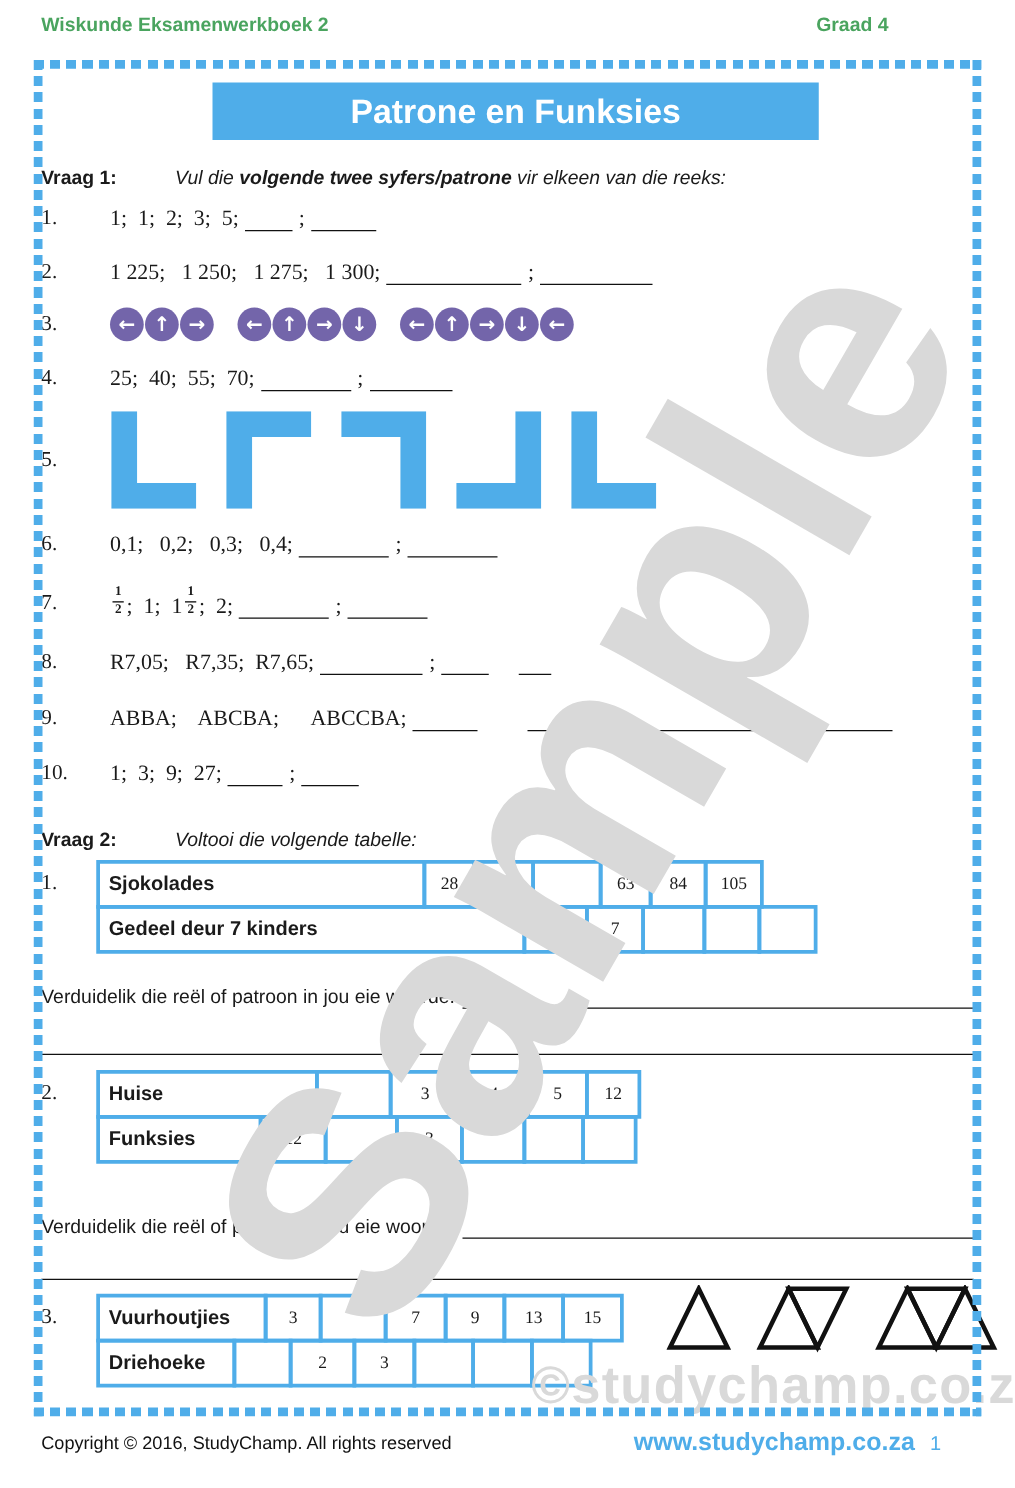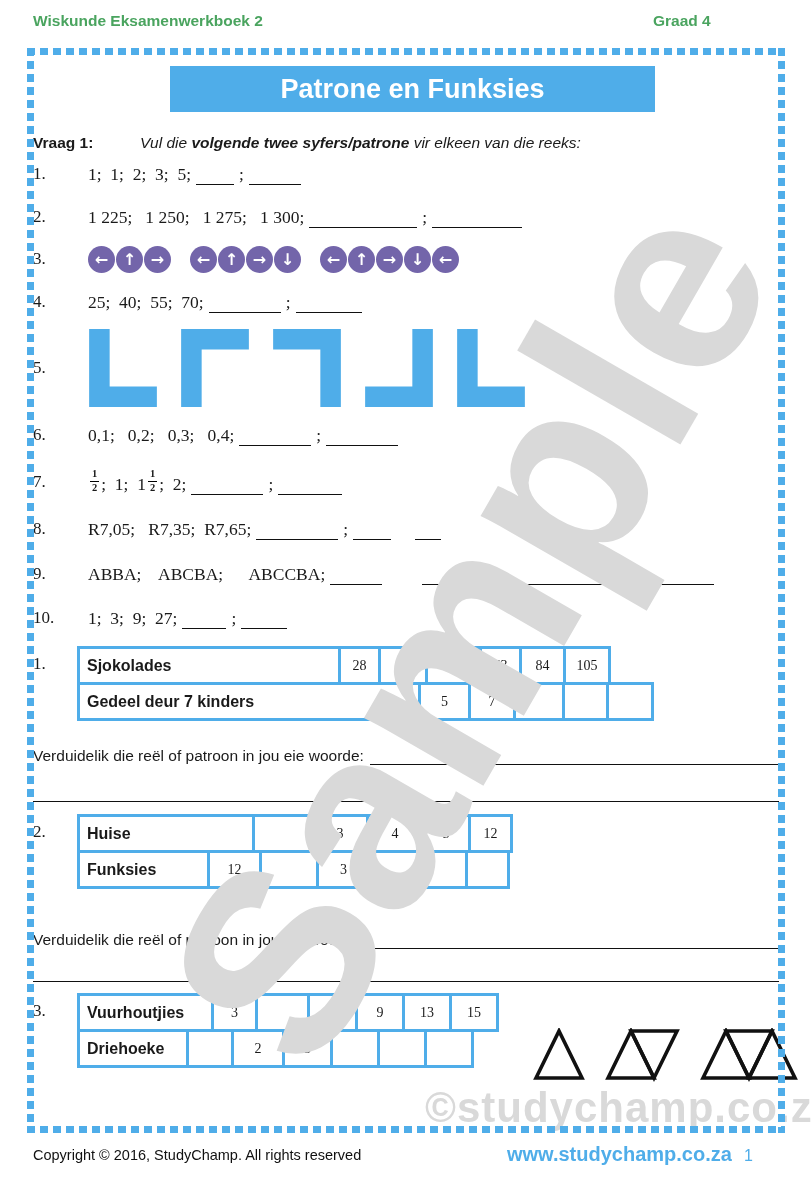--- a/index.html
+++ b/index.html
@@ -229,20 +229,24 @@
         <span class="q-num">10.</span>
         <span class="q-body">
           <span class="seg">1;  3;  9;  27;</span>
           <span class="blank" style="width: 44px;"></span>
           <span class="seg">;</span>
           <span class="blank" style="width: 46px;"></span>
         </span>
       </div>
     </div>
 
+  <div class="vraag-line v2">
+    <span class="vlabel">Vraag 2:</span>
+    <span class="vinstr">Voltooi die volgende tabelle:</span>
+  </div>
   <div id="q2-area">
       <div class="tbl-block tbl-1">
         <span class="tbl-num">1.</span>
         <div class="tbl">
           <div class="t-row">
             <div class="t-label" style="width: 264px;">Sjokolades</div>
             <div class="t-cell" style="width: 43px;">28</div>
             <div class="t-cell" style="width: 50px;">62</div>
             <div class="t-cell" style="width: 57px;"></div>
             <div class="t-cell" style="width: 43px;">63</div>

